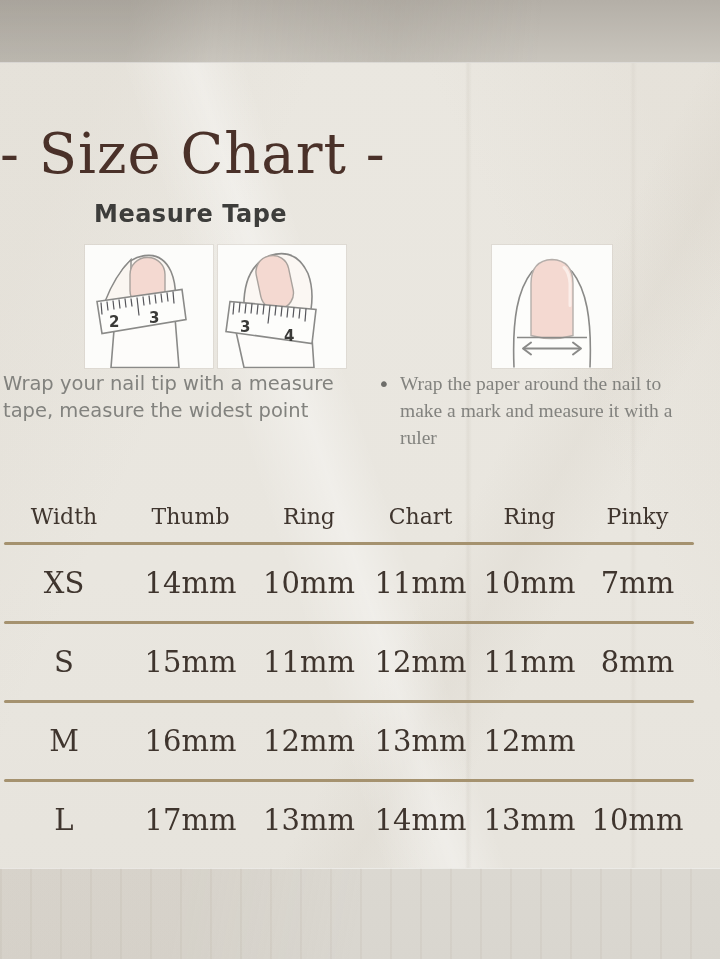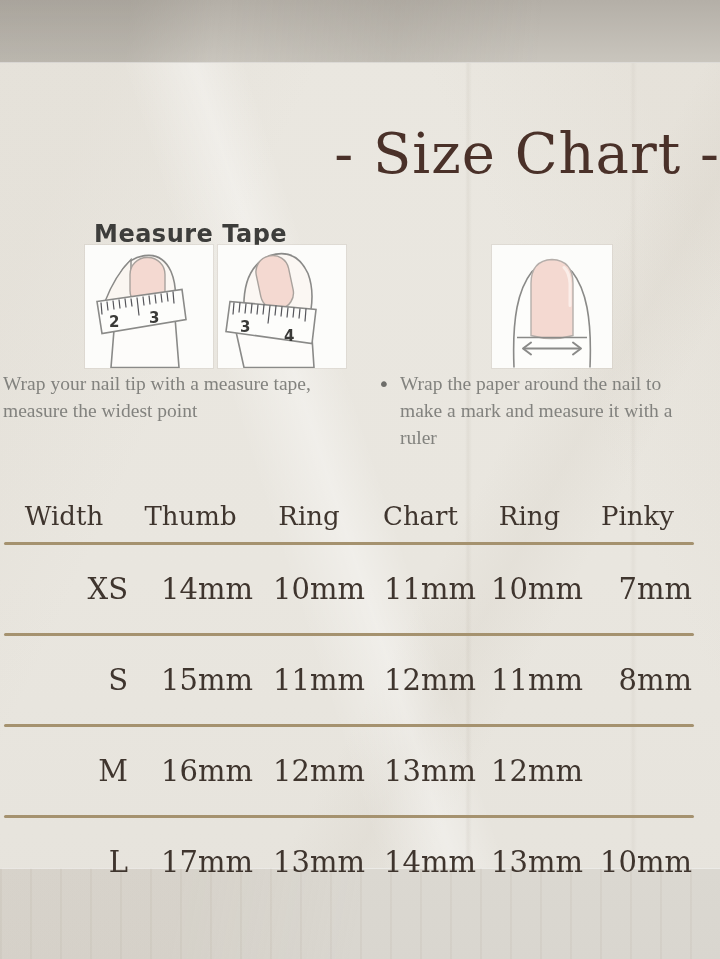--- a/index.html
+++ b/index.html
@@ -33,67 +33,67 @@
   .bottom-band{
     position:absolute;left:0;top:868px;width:720px;height:91px;
     background:
       repeating-linear-gradient(90deg, rgba(160,148,130,.10) 0 2px, transparent 2px 30px),
       linear-gradient(100deg, rgba(180,165,145,.10) 0 25%, transparent 50%),
       linear-gradient(#dbd8d1,#d9d6cf);
     border-top:1px solid rgba(255,255,255,.5);
   }
   .title{
     position:absolute;left:0;top:120px;width:720px;
-    text-align:right;
+    text-align:left;
     font-family:"DejaVu Serif","Liberation Serif",serif;
     font-size:56px;line-height:1.2;
     color:#4a3129;letter-spacing:1px;
   }
   .method-heading{
     position:absolute;
     font-size:24px;font-weight:bold;color:#3d3d3b;letter-spacing:.5px;
   }
-  .h-tape{left:94px;top:220px;}
+  .h-tape{left:94px;top:200px;}
   .h-paper{left:492px;top:213px;}
   .figbox{
     position:absolute;width:128px;height:123px;top:245px;
     background:#fcfcfa;
     box-shadow:0 0 0 1px rgba(190,185,175,.25);
   }
   .fig1{left:85px;}
   .fig2{left:218px;}
   .fig3{left:492px;width:120px;}
   .figbox svg{display:block;width:100%;height:100%;}
   .tape-num{
     font-family:"DejaVu Sans","Liberation Sans",sans-serif;
     font-size:15px;font-weight:bold;fill:#3a3a38;
   }
   .caption{
     position:absolute;
     font-size:19.5px;line-height:1.38;color:#82827e;
   }
-  .cap-left{left:3px;top:371px;width:372px;font-family:Liberation Serif, serif;}
+  .cap-left{left:3px;top:371px;width:372px;}
   .cap-right{left:400px;top:371px;width:308px;font-family:Liberation Serif, serif;}
   .bullet{
     position:absolute;left:378px;top:372px;
     font-size:20px;color:#6e6e6a;
   }
   
   .size-table{
     position:absolute;left:0;top:490px;width:692px;
     font-family:"DejaVu Serif","Liberation Serif",serif;
     color:#3f352e;
   }
   .t-row{
     display:grid;
     grid-template-columns:128px 125px 112px 111px 107px 109px;
     align-items:center;text-align:center;
   }
-  .t-head{height:52px;font-size:26px;}
-  .t-data{height:88px;font-size:29px;text-align:right;}
+  .t-head{height:52px;font-size:22px;}
+  .t-data{height:76px;font-size:29px;}
   .divider{height:3px;background:#a5926f;margin:0 0 0 4px;width:690px;border-radius:2px;}
 </style>
 </head>
 <body>
 
 <div class="page">
 
   <div class="top-band"></div>
   <div class="bottom-band"></div>
 

